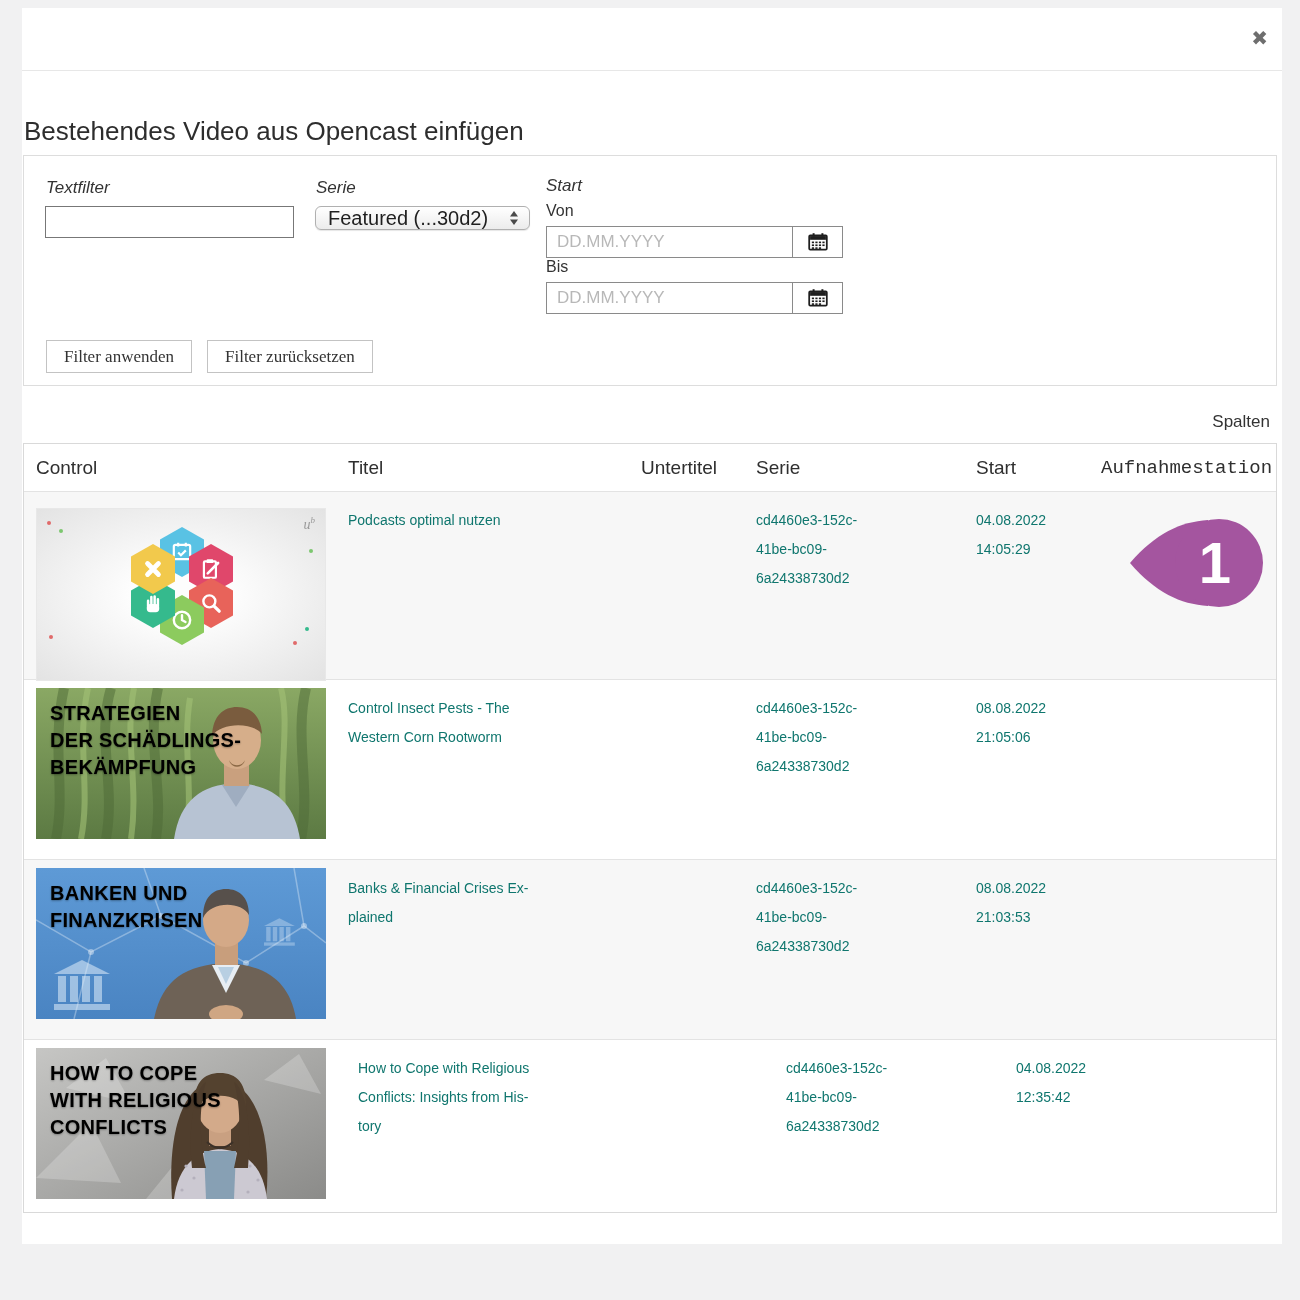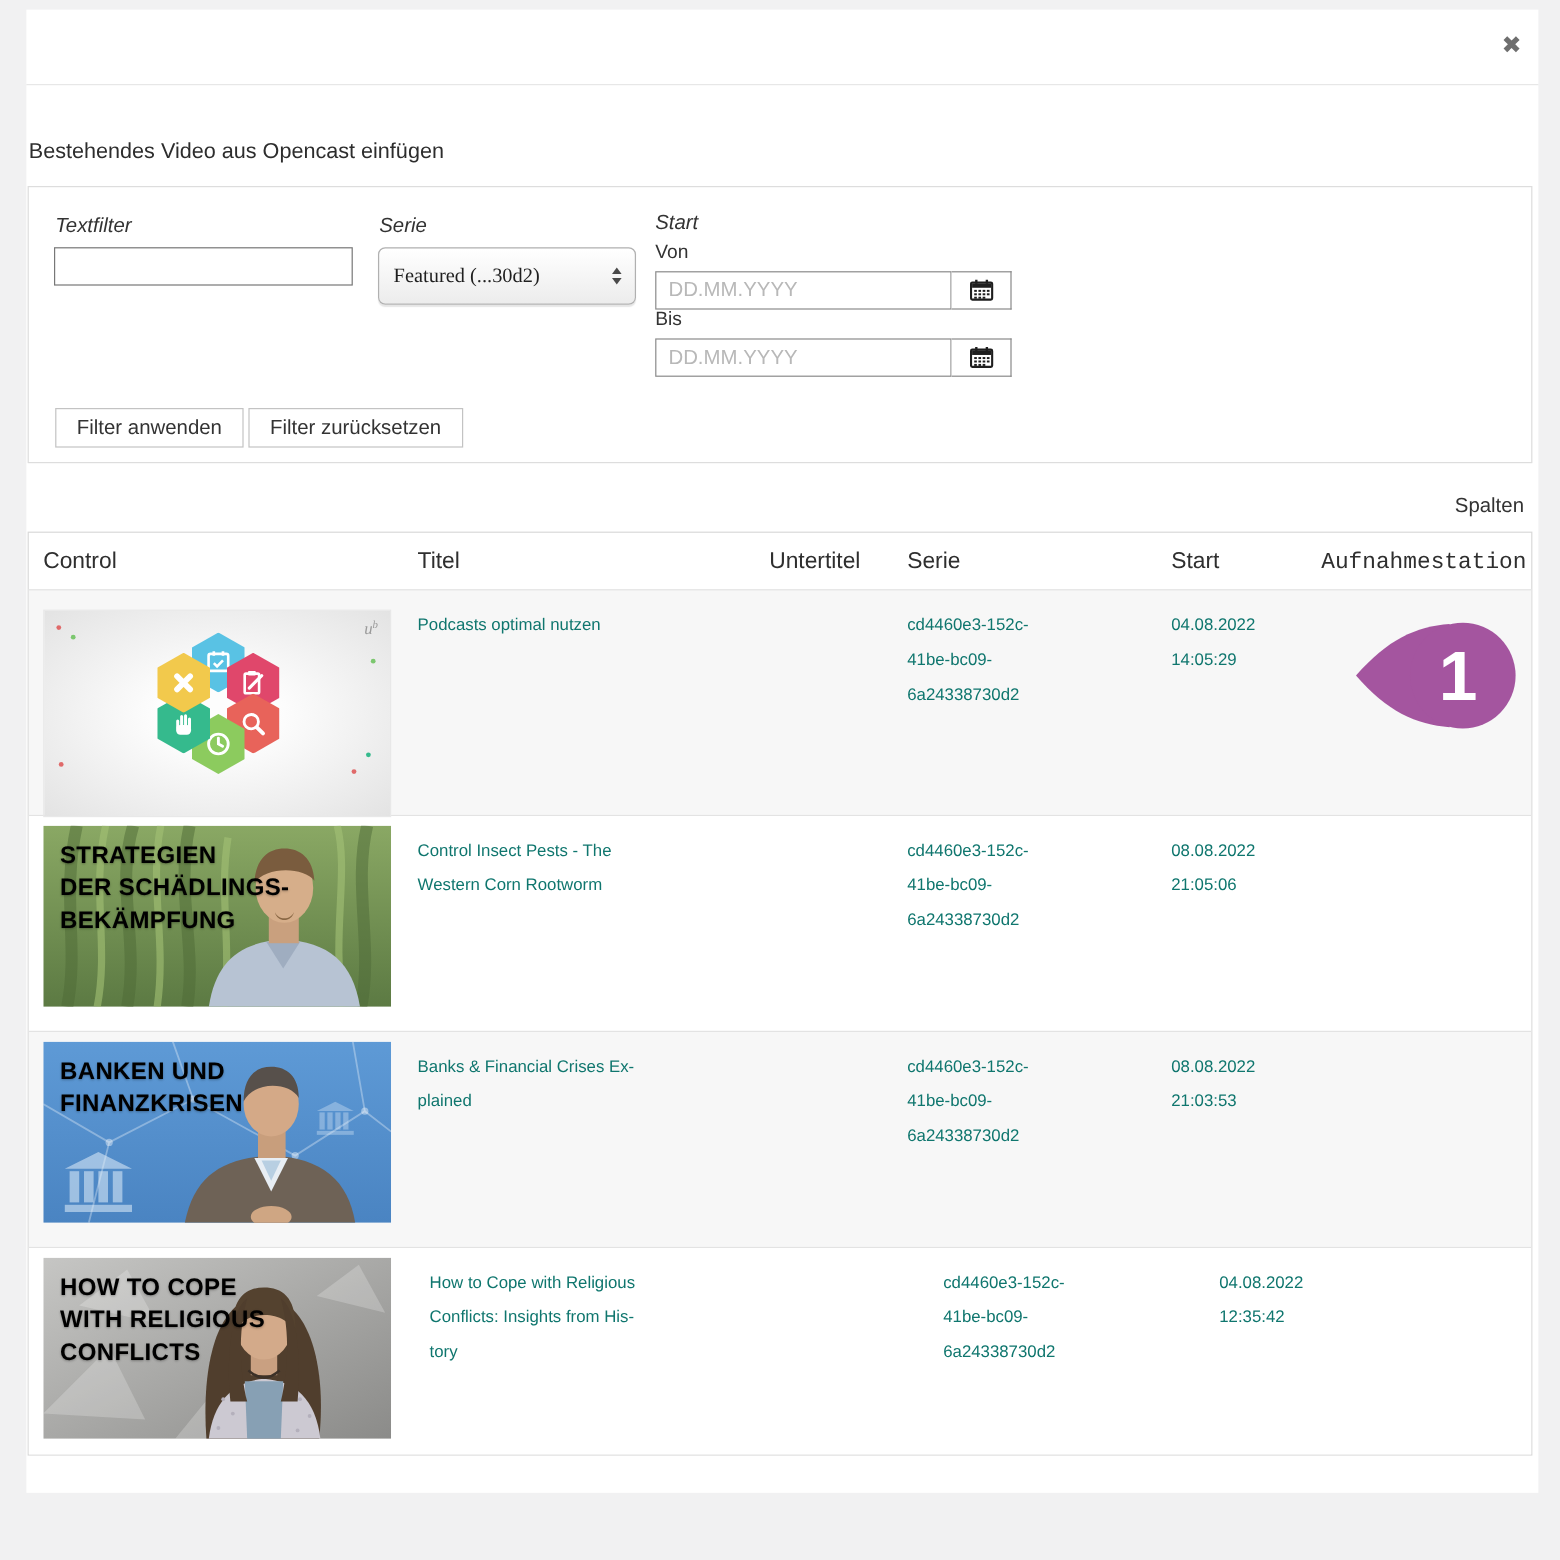--- a/index.html
+++ b/index.html
@@ -1,32 +1,32 @@
 <!DOCTYPE html>
 <html><head>
 <meta charset="utf-8">
 <style>
   html,body{margin:0;padding:0;}
   body{background:#f1f1f2;font-family:"Liberation Sans","DejaVu Sans",sans-serif;color:#3a3a3a;}
   .page{position:relative;width:1300px;height:1300px;overflow:hidden;background:#f1f1f2;}
   .modal{position:absolute;left:22px;top:8px;width:1260px;height:1236px;background:#fff;}
   .topbar{position:absolute;top:0;left:0;width:100%;height:62px;border-bottom:1px solid #e7e7e7;}
   .close-btn{position:absolute;top:18px;right:12px;font-size:20px;color:#6e6e6e;cursor:pointer;background:none;border:none;padding:2px;line-height:1;}
-  .page-title{position:absolute;left:2px;top:108px;margin:0;font-size:18px;font-weight:400;color:#2d2d2d;text-align:right;}
+  .page-title{position:absolute;left:2px;top:108px;margin:0;font-size:26px;font-weight:400;color:#2d2d2d;text-align:right;}
   
   .filterbox{position:absolute;left:1px;top:147px;width:1254px;height:231px;border:1px solid #ddd;box-sizing:border-box;}
   .flabel{position:absolute;font-style:italic;font-size:17px;color:#333;}
   .plain-label{position:absolute;font-size:16px;color:#333;}
   .text-input{position:absolute;left:21px;top:50px;width:249px;height:32px;border:1px solid #777;background:#fff;font-size:16px;padding:0 8px;box-sizing:border-box;}
-  .select{position:absolute;left:291px;top:50px;width:215px;height:48px;border:1px solid #b0b0b0;border-radius:6px;background:linear-gradient(#ffffff,#ececec);box-shadow:0 1px 1px rgba(0,0,0,.10);display:flex;align-items:center;justify-content:space-between;padding:0 10px 0 12px;font-size:17px;color:#1f1f1f;box-sizing:border-box;cursor:pointer;font-family:Liberation Serif, serif;}
+  .select{position:absolute;left:291px;top:50px;width:215px;height:24px;border:1px solid #b0b0b0;border-radius:6px;background:linear-gradient(#ffffff,#ececec);box-shadow:0 1px 1px rgba(0,0,0,.10);display:flex;align-items:center;justify-content:space-between;padding:0 10px 0 12px;font-size:20px;color:#1f1f1f;box-sizing:border-box;cursor:pointer;}
   .dategroup{position:absolute;left:522px;display:flex;}
   .date-input{width:247px;height:32px;border:1px solid #8a8a8a;font-size:17px;padding:0 10px;box-sizing:border-box;color:#000000;}
   .date-input::placeholder{color:#b8b8b8;}
   .cal-btn{width:50px;height:32px;border:1px solid #8a8a8a;border-left:none;background:#fff;display:flex;align-items:center;justify-content:center;box-sizing:border-box;cursor:pointer;padding:0;}
-  .fbtn{position:absolute;top:184px;height:33px;border:1px solid #c3c3c3;background:#fff;font-size:17px;color:#333;padding:0 17px;cursor:pointer;font-family:Liberation Sans, sans-serif;}
+  .fbtn{position:absolute;top:184px;height:33px;border:1px solid #c3c3c3;background:#fff;font-size:17px;color:#333;padding:0 17px;cursor:pointer;font-family:Liberation Serif, serif;}
   
   .spalten{position:absolute;top:404px;right:12px;font-size:17px;color:#333;cursor:pointer;}
   .rtable{position:absolute;left:1px;top:435px;width:1254px;border:1px solid #d9d9d9;box-sizing:border-box;background:#fff;}
   .trow{display:grid;grid-template-columns:312px 293px 115px 220px 125px 1fr;padding:0 14px 0 12px;box-sizing:border-box;}
   .thead{height:47px;align-items:center;font-size:19px;color:#2f2f2f;}
   .h-right{text-align:center;font-family:Liberation Mono, monospace;}
   .brow{border-top:1px solid #e3e3e3;}
   .row-1{height:188px;background:#f7f7f7;}
   .row-2{height:180px;background:#fff;}
   .row-3{height:180px;background:#f7f7f7;}

